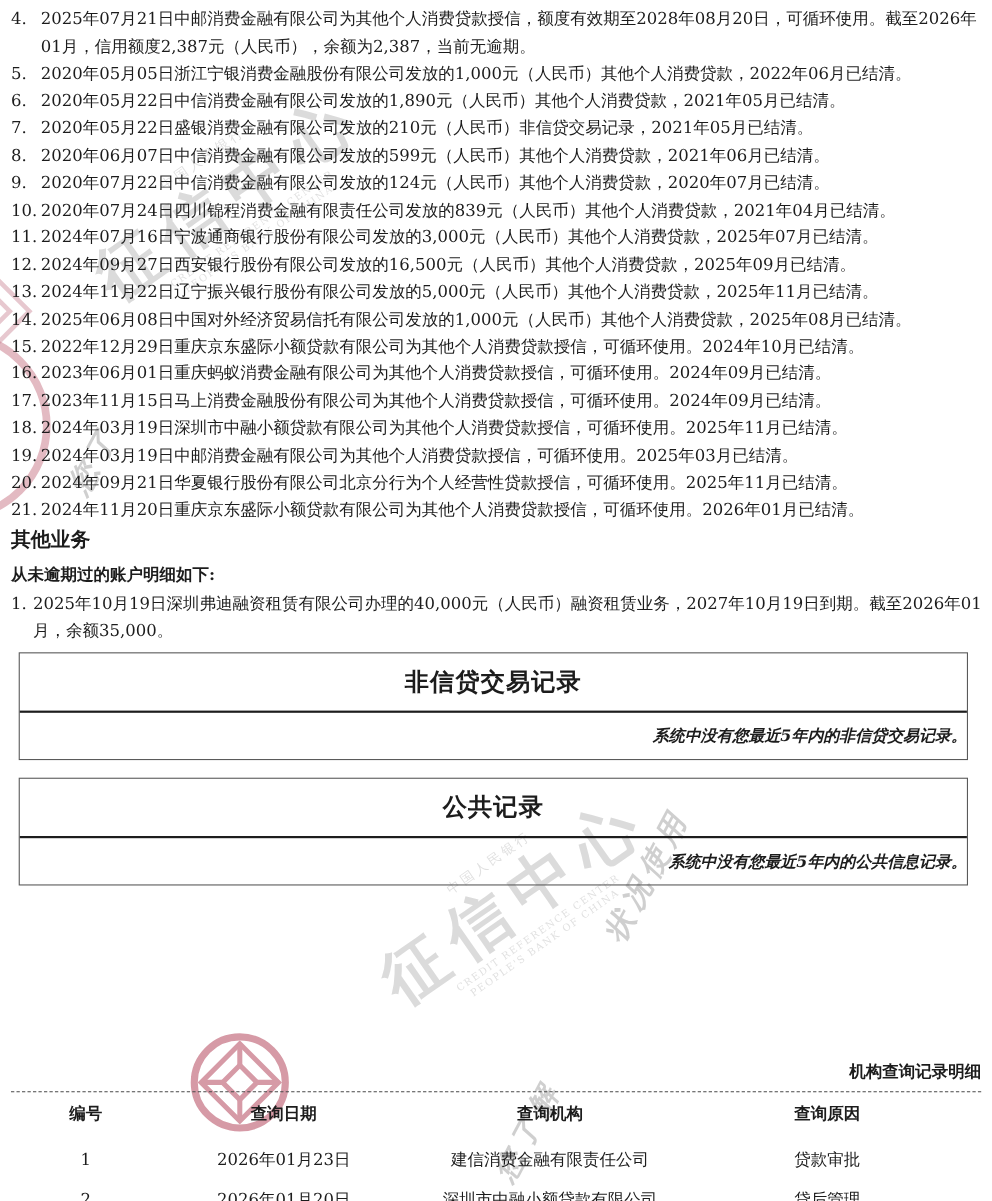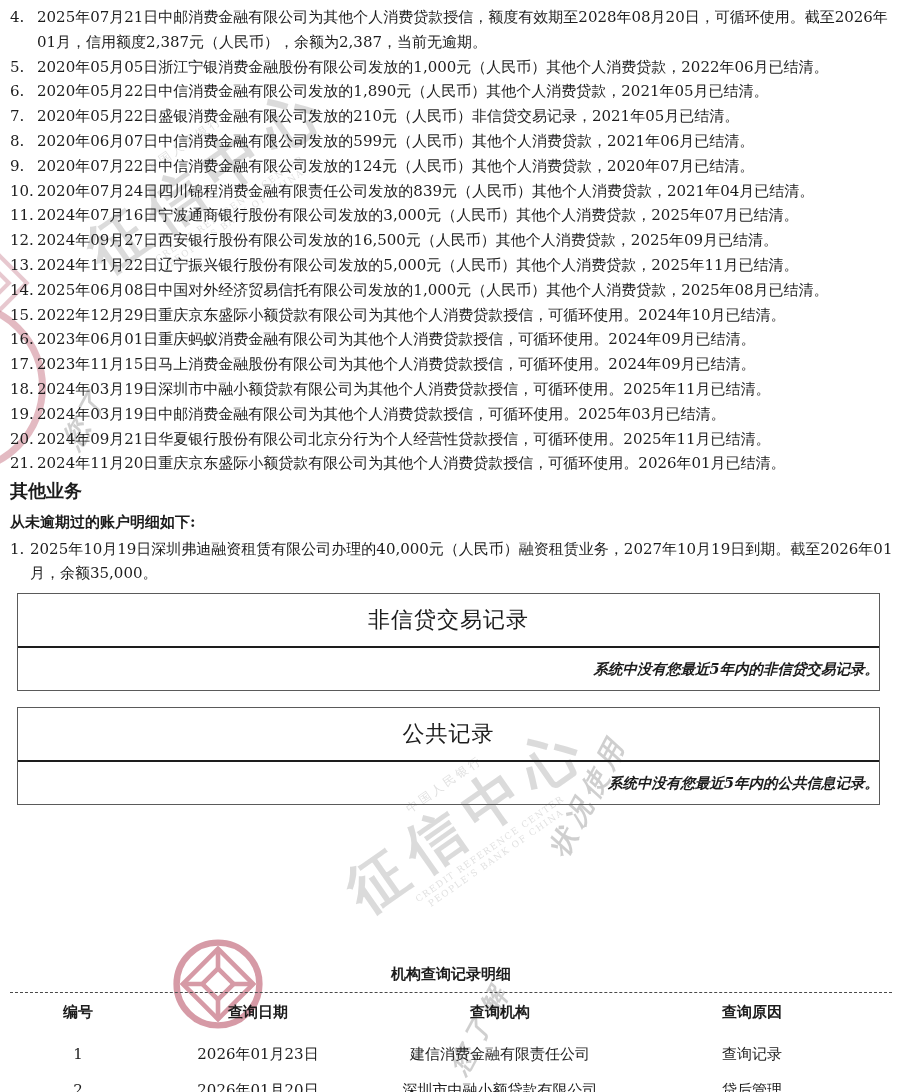--- a/index.html
+++ b/index.html
@@ -25,27 +25,27 @@
   .li{display:flex;}
   .li .num{flex:0 0 27px;}
   .li .txt{flex:1;}
   
   .other-biz{position:absolute;top:479px;left:10px;width:884px;font-size:15px;line-height:24.8px;}
   .ob-title{font-size:18px;font-weight:bold;margin:0 0 6px 0;}
   .ob-sub{font-weight:bold;margin:0 0 2px 0;}
   
   .sec-box{position:absolute;left:17px;width:861px;border:1px solid #5a5a5a;background:transparent;}
   .sec-box .hd{height:52px;border-bottom:2px solid #1d1d1d;display:flex;align-items:center;justify-content:center;}
-  .sec-box .hd span{font-size:22px;font-weight:normal;letter-spacing:1px;}
+  .sec-box .hd span{font-size:22px;font-weight:bold;letter-spacing:1px;}
   .sec-box .bd{height:42px;display:flex;align-items:center;justify-content:flex-end;}
   .sec-box .bd span{font-size:14.5px;font-weight:bold;font-style:italic;}
   #box-0{top:593px;} #box-1{top:707px;} #box-2{top:852px;}
   
   .query-table{position:absolute;top:962px;left:10px;width:882px;}
-  .qt-title{text-align:center;font-weight:bold;font-size:15px;height:24px;line-height:24px;}
+  .qt-title{text-align:right;font-weight:bold;font-size:15px;height:24px;line-height:24px;}
   .qt-dash{border:0;border-top:1px dashed #4a4a4a;margin:6px 0 0 0;}
   .qt-row{display:grid;grid-template-columns:136px 224px 260px 244px;}
   .qt-row > div{text-align:center;font-size:15px;}
   .qt-head > div{font-weight:bold;padding-top:10px;height:26px;}
   .qt-data > div{padding-top:16px;height:20px;}
 </style>
 </head>
 <body>
 
 <div class="page">
@@ -200,21 +200,21 @@
         <div>编号</div>
         <div>查询日期</div>
         <div>查询机构</div>
         <div>查询原因</div>
       </div>
       <div id="qt-body">
           <div class="qt-row qt-data">
             <div>1</div>
             <div>2026年01月23日</div>
             <div>建信消费金融有限责任公司</div>
-            <div>查询记录</div>
+            <div>贷款审批</div>
           </div>
           <div class="qt-row qt-data">
             <div>2</div>
             <div>2026年01月20日</div>
             <div>深圳市中融小额贷款有限公司</div>
             <div>贷后管理</div>
           </div>
         </div>
     </div>
 

